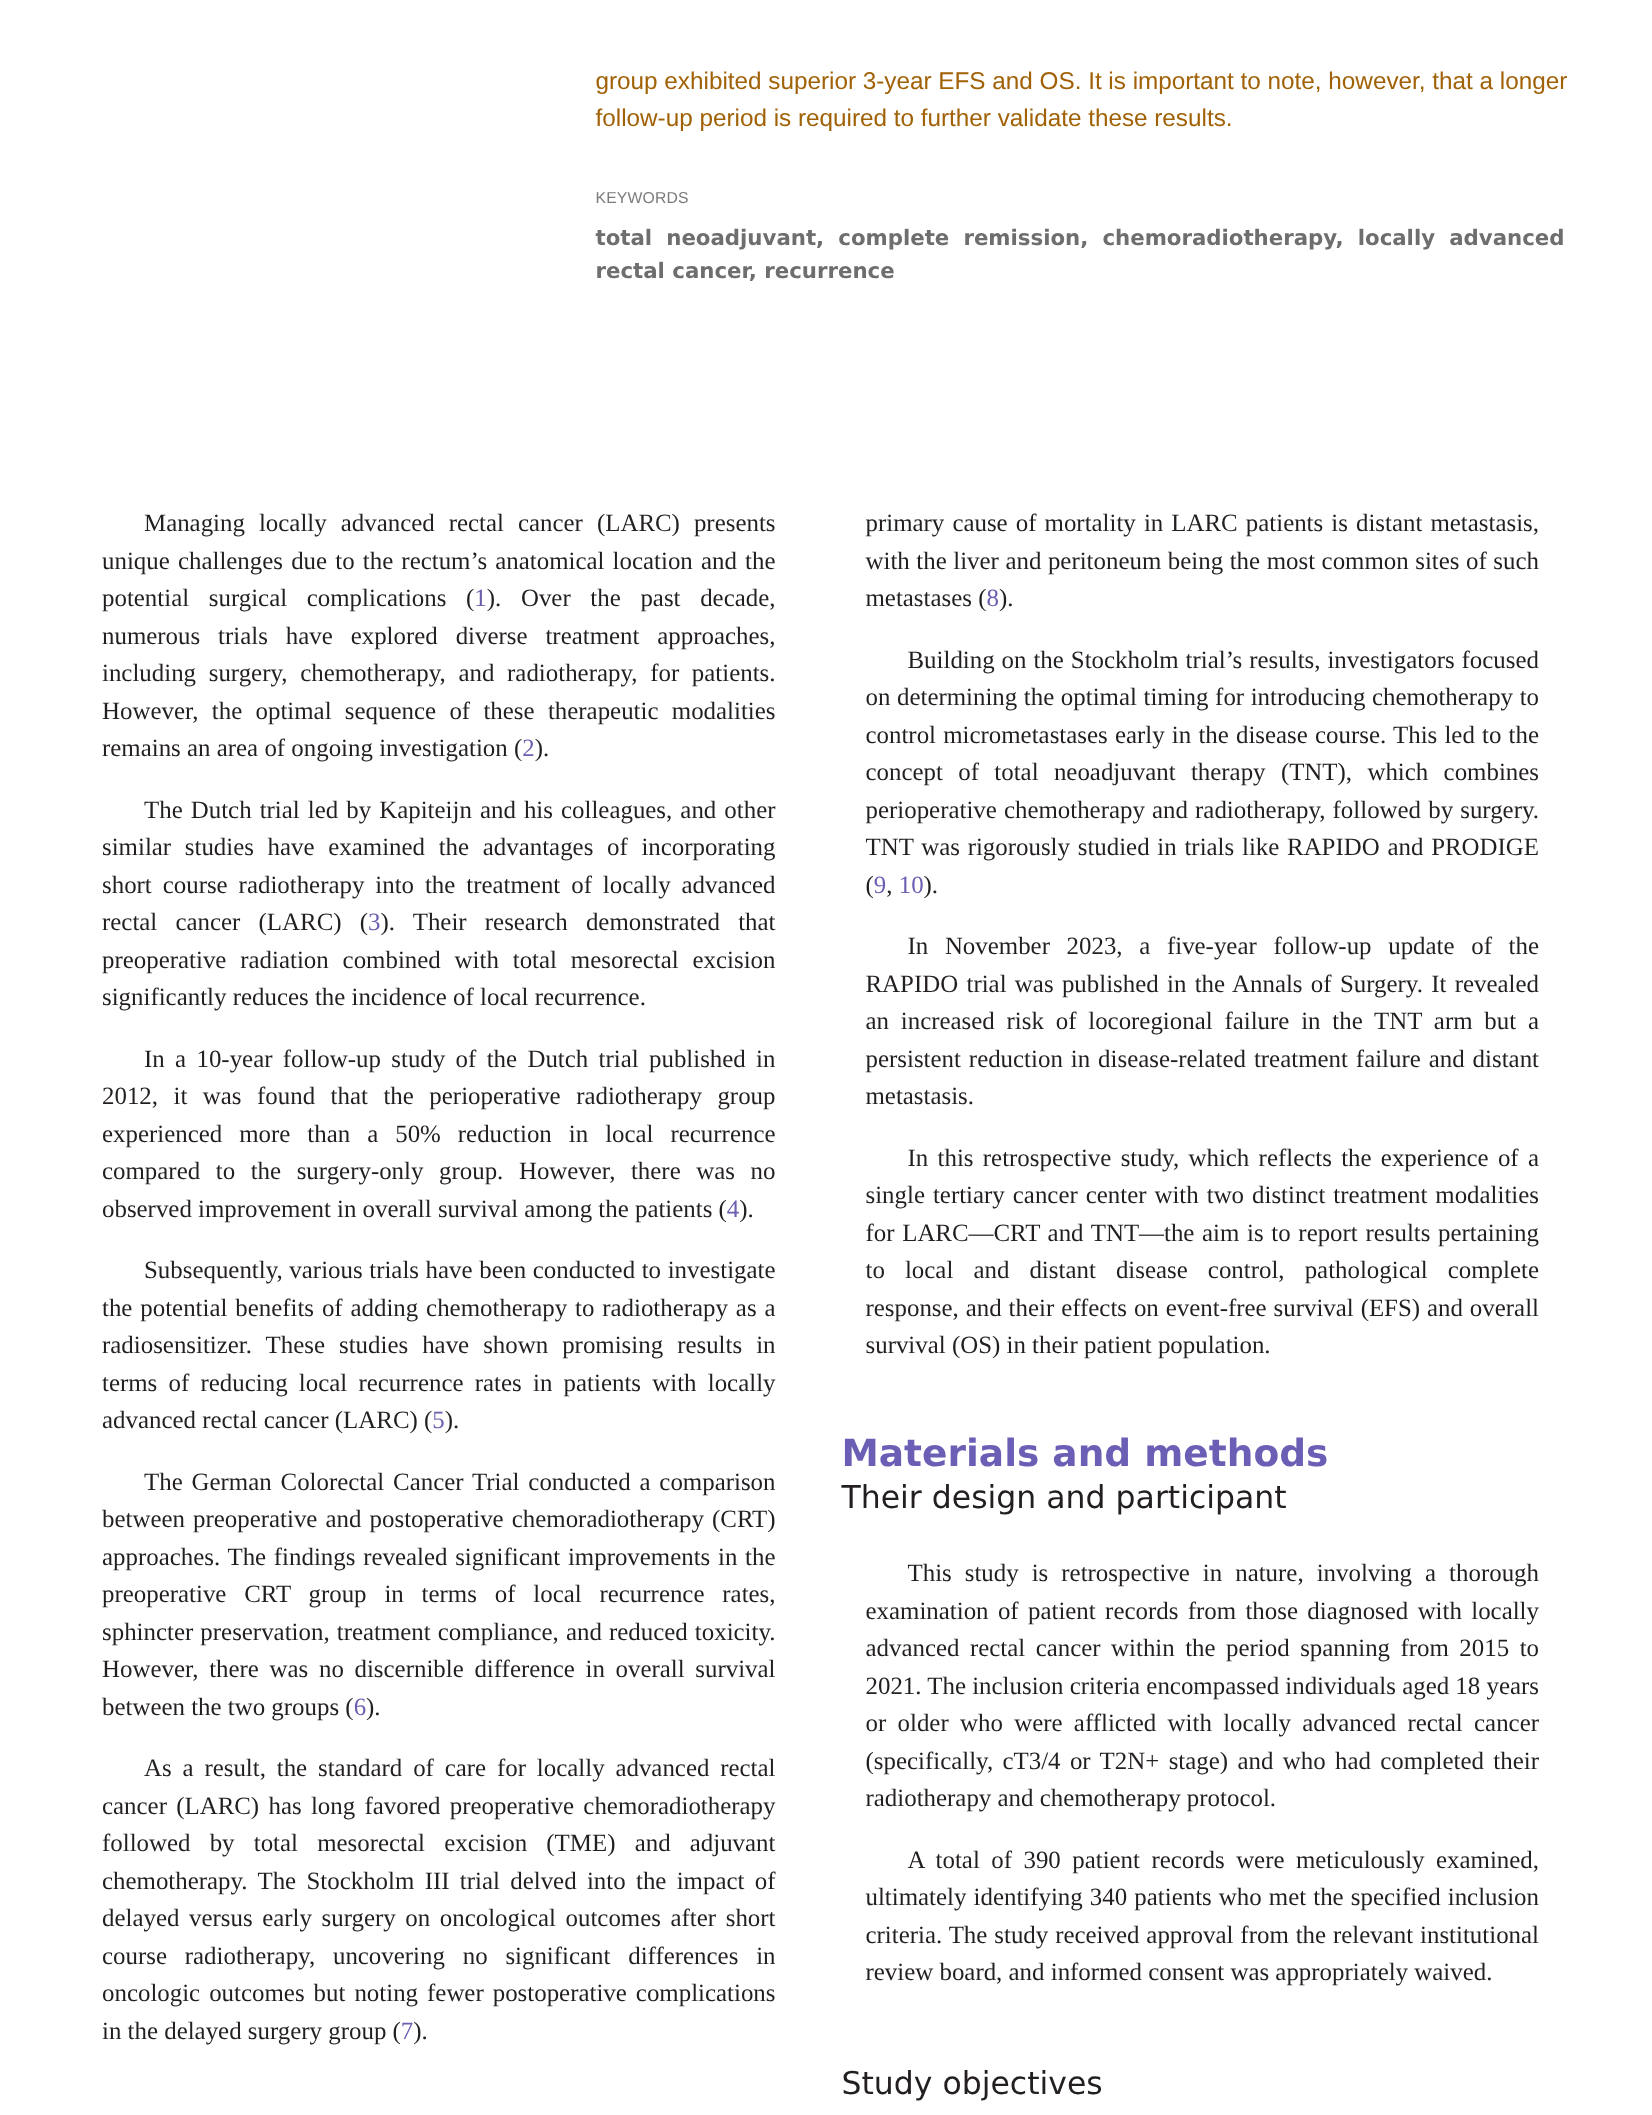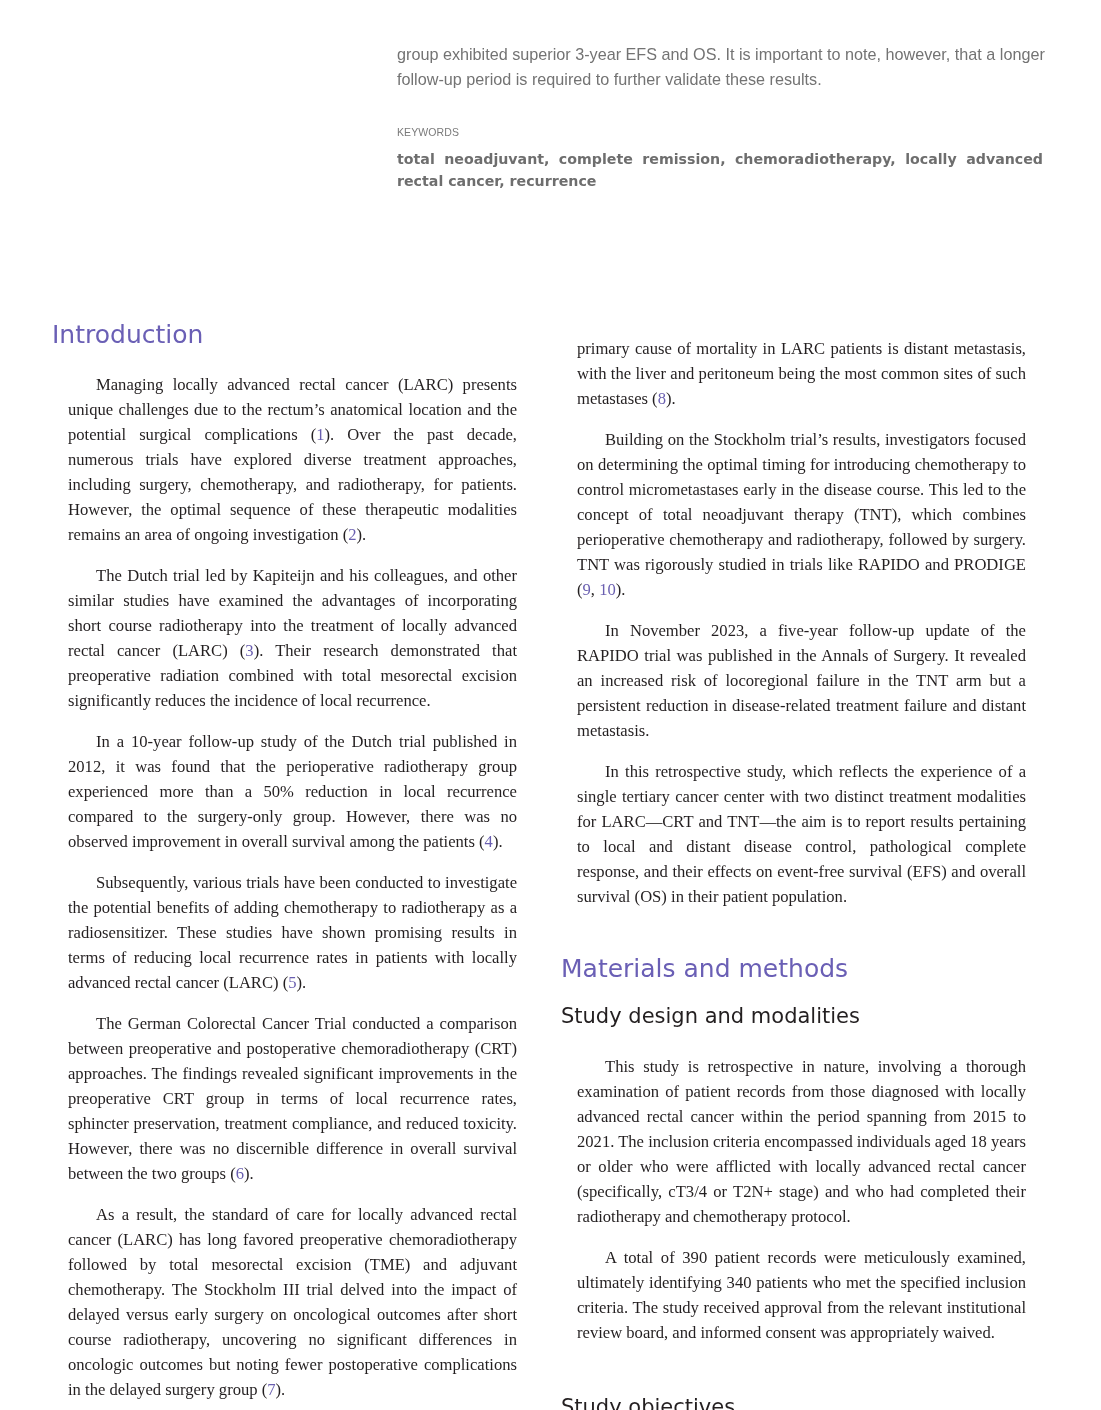--- a/index.html
+++ b/index.html
@@ -1,19 +1,19 @@
 <!DOCTYPE html>
 <html><head>
   <meta charset="utf-8">
   <style>
     html, body { margin: 0; padding: 0; background: #ffffff; }
     body { width: 1101px; height: 1410px; position: relative; overflow: hidden; color: #231f20; }
     .abstract-tail {
       position: absolute; left: 397px; top: 42px; width: 648px;
-      font-family: "Liberation Sans", sans-serif; font-size: 16.2px; line-height: 25px; color: #737373;
+      font-family: "Liberation Sans", sans-serif; font-size: 16.2px; line-height: 25px; color: #a16207;
     }
     .abstract-tail p { margin: 0; }
     .keywords-label {
       position: absolute; left: 397px; top: 126px;
       font-family: "Liberation Sans", sans-serif; font-size: 10.5px; color: #7a7a7a; letter-spacing: 0.1px;
     }
     .keywords-text {
       position: absolute; left: 397px; top: 148px; width: 646px;
       font-family: "DejaVu Sans", sans-serif; font-size: 14.2px; line-height: 22px; color: #6e6e6e;
       font-weight: bold; text-align: justify;
@@ -37,34 +37,33 @@
 <body>
 
 <div class="abstract-tail">
   <p>group exhibited superior 3-year EFS and OS. It is important to note, however, that a longer follow-up period is required to further validate these results.</p>
 </div>
 
 <div class="keywords-label">KEYWORDS</div>
 <div class="keywords-text">total neoadjuvant, complete remission, chemoradiotherapy, locally advanced rectal cancer, recurrence</div>
 
 <div class="col col-left">
-  <h2 class="section" style="margin-bottom:22px;">Introduction</h2>
   <p><span>Managing locally advanced rectal cancer (LARC) presents unique challenges due to the rectum’s anatomical location and the potential surgical complications (</span><a class="cite">1</a><span>). Over the past decade, numerous trials have explored diverse treatment approaches, including surgery, chemotherapy, and radiotherapy, for patients. However, the optimal sequence of these therapeutic modalities remains an area of ongoing investigation (</span><a class="cite">2</a><span>).</span></p>
   <p><span>The Dutch trial led by Kapiteijn and his colleagues, and other similar studies have examined the advantages of incorporating short course radiotherapy into the treatment of locally advanced rectal cancer (LARC) (</span><a class="cite">3</a><span>). Their research demonstrated that preoperative radiation combined with total mesorectal excision significantly reduces the incidence of local recurrence.</span></p>
   <p><span>In a 10-year follow-up study of the Dutch trial published in 2012, it was found that the perioperative radiotherapy group experienced more than a 50% reduction in local recurrence compared to the surgery-only group. However, there was no observed improvement in overall survival among the patients (</span><a class="cite">4</a><span>).</span></p>
   <p><span>Subsequently, various trials have been conducted to investigate the potential benefits of adding chemotherapy to radiotherapy as a radiosensitizer. These studies have shown promising results in terms of reducing local recurrence rates in patients with locally advanced rectal cancer (LARC) (</span><a class="cite">5</a><span>).</span></p>
   <p><span>The German Colorectal Cancer Trial conducted a comparison between preoperative and postoperative chemoradiotherapy (CRT) approaches. The findings revealed significant improvements in the preoperative CRT group in terms of local recurrence rates, sphincter preservation, treatment compliance, and reduced toxicity. However, there was no discernible difference in overall survival between the two groups (</span><a class="cite">6</a><span>).</span></p>
   <p><span>As a result, the standard of care for locally advanced rectal cancer (LARC) has long favored preoperative chemoradiotherapy followed by total mesorectal excision (TME) and adjuvant chemotherapy. The Stockholm III trial delved into the impact of delayed versus early surgery on oncological outcomes after short course radiotherapy, uncovering no significant differences in oncologic outcomes but noting fewer postoperative complications in the delayed surgery group (</span><a class="cite">7</a><span>).</span></p>
 </div>
 
 <div class="col col-right">
   <p class="noindent"><span>primary cause of mortality in LARC patients is distant metastasis, with the liver and peritoneum being the most common sites of such metastases (</span><a class="cite">8</a><span>).</span></p>
   <p><span>Building on the Stockholm trial’s results, investigators focused on determining the optimal timing for introducing chemotherapy to control micrometastases early in the disease course. This led to the concept of total neoadjuvant therapy (TNT), which combines perioperative chemotherapy and radiotherapy, followed by surgery. TNT was rigorously studied in trials like RAPIDO and PRODIGE (</span><a class="cite">9</a><span>, </span><a class="cite">10</a><span>).</span></p>
   <p>In November 2023, a five-year follow-up update of the RAPIDO trial was published in the Annals of Surgery. It revealed an increased risk of locoregional failure in the TNT arm but a persistent reduction in disease-related treatment failure and distant metastasis.</p>
   <p>In this retrospective study, which reflects the experience of a single tertiary cancer center with two distinct treatment modalities for LARC—CRT and TNT—the aim is to report results pertaining to local and distant disease control, pathological complete response, and their effects on event-free survival (EFS) and overall survival (OS) in their patient population.</p>
 
-  <h2 class="section" style="margin-top:45px; margin-bottom:18px;">Materials and methods</h2>
-  <h3 class="subsection" style="margin-bottom:24px;">Study design and modalities</h3>
+  <h2 class="section" style="margin-top:45px; font-weight:bold;">Materials and methods</h2>
+  <h3 class="subsection" style="margin-bottom:24px;">Their design and participant</h3>
   <p>This study is retrospective in nature, involving a thorough examination of patient records from those diagnosed with locally advanced rectal cancer within the period spanning from 2015 to 2021. The inclusion criteria encompassed individuals aged 18 years or older who were afflicted with locally advanced rectal cancer (specifically, cT3/4 or T2N+ stage) and who had completed their radiotherapy and chemotherapy protocol.</p>
   <p>A total of 390 patient records were meticulously examined, ultimately identifying 340 patients who met the specified inclusion criteria. The study received approval from the relevant institutional review board, and informed consent was appropriately waived.</p>
 
   <h3 class="subsection" style="margin-top:48px; margin-bottom:24px;">Study objectives</h3>
 </div>
 
 </body></html>

